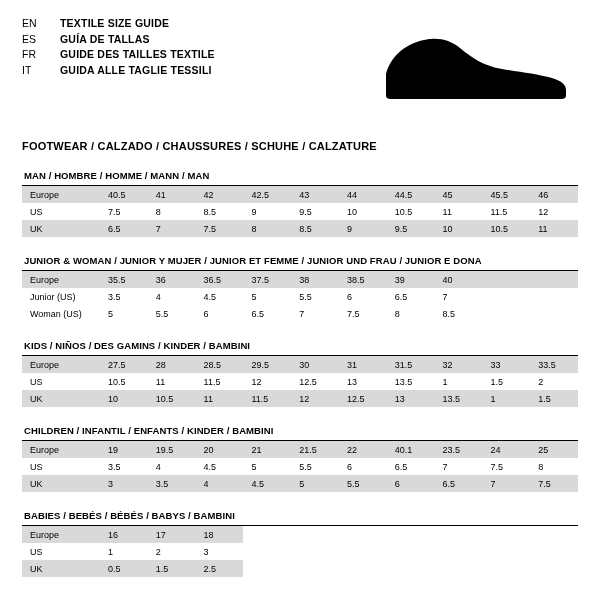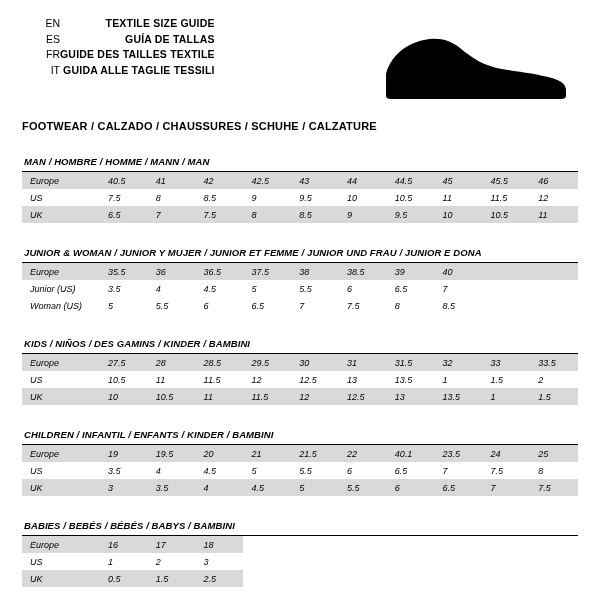--- a/index.html
+++ b/index.html
@@ -19,21 +19,20 @@
     width: 600px;
     height: 600px;
     box-sizing: border-box;
     padding: 16px 22px 0 22px;
   }
 
   
   .header {
     position: relative;
     height: 96px;
-    text-align: right;
   }
   .lang-table {
     border-collapse: collapse;
   }
   .lang-table td {
     font-size: 10.5px;
     line-height: 15.5px;
     padding: 0;
     vertical-align: top;
     white-space: nowrap;
@@ -52,27 +51,26 @@
     right: 8px;
     top: 14px;
     width: 190px;
     height: 72px;
   }
 
   .section-title {
     font-size: 11px;
     font-weight: bold;
     letter-spacing: 0.2px;
-    margin-top: 8px;
+    margin-top: 28px;
   }
 
   
   .group {
-    margin-top: 24px;
-    font-style: italic;
+    margin-top: 18px;
   }
   .group-head {
     font-size: 9.5px;
     font-weight: bold;
     padding: 0 0 4px 2px;
     letter-spacing: 0.1px;
   }
   .group-rule {
     height: 1px;
     background: #000000;

